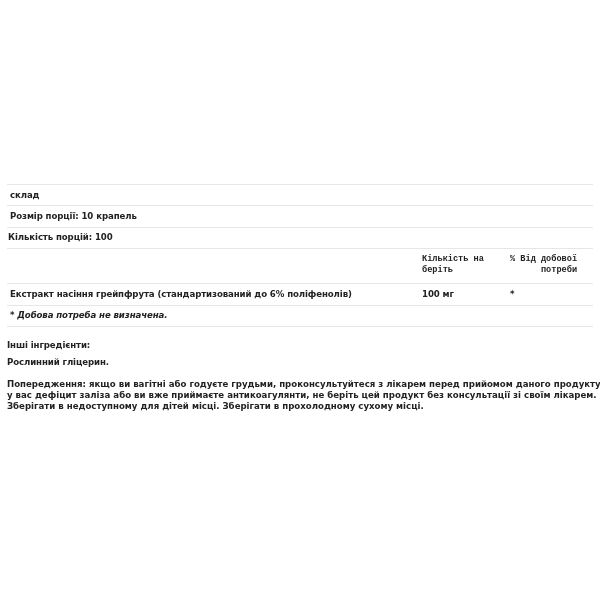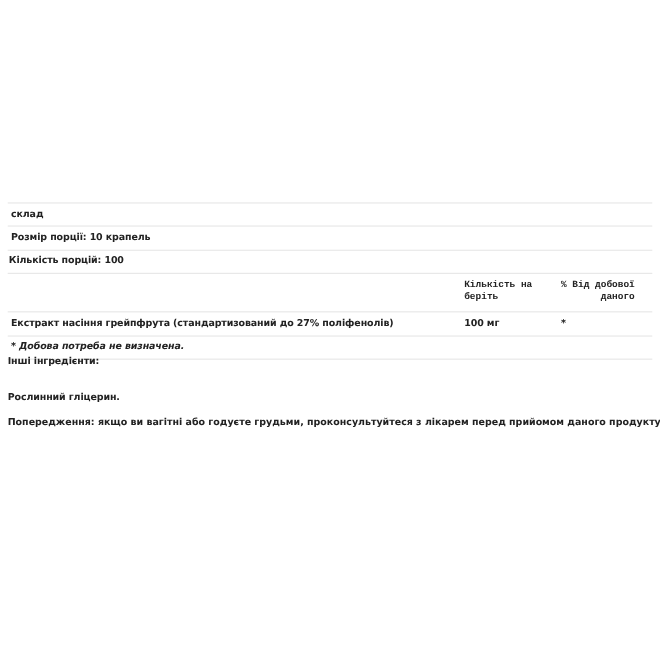--- a/index.html
+++ b/index.html
@@ -59,30 +59,32 @@
   <div class="txt" style="left:10px; top:190px;">склад</div>
   <div class="txt" style="left:10px; top:211px;">Розмір порції: 10 крапель</div>
   <div class="txt" style="left:8px; top:232px;text-align:center;">Кількість порцій: 100</div>
 
   <div class="col-head" style="left:422px; top:254px;">
     <div>Кількість на</div>
     <div>беріть</div>
   </div>
   <div class="col-head" style="left:510px; top:254px;text-align:right;">
     <div>% Від добової</div>
-    <div>даного</div>
+    <div>потреби</div>
   </div>
 
   <div>
-    <div class="txt" style="left:10px; top:289px;">Екстракт насіння грейпфрута (стандартизований до 27% поліфенолів)</div>
+    <div class="txt" style="left:10px; top:289px;">Екстракт насіння грейпфрута (стандартизований до 6% поліфенолів)</div>
     <div class="txt" style="left:422px; top:289px;">100 мг</div>
     <div class="txt" style="left:510px; top:289px;">*</div>
   </div>
 
   <div class="txt" style="left:10px; top:310px;font-style:italic;">* Добова потреба не визначена.</div>
 </div>
 
-<div class="txt" style="left:7px; top:324px;text-align:center;">Інші інгредієнти:</div>
+<div class="txt" style="left:7px; top:340px;text-align:center;">Інші інгредієнти:</div>
 <div class="txt" style="left:7px; top:357px;">Рослинний гліцерин.</div>
 
 <div class="para" style="top:379px;">
   <div>Попередження: якщо ви вагітні або годуєте грудьми, проконсультуйтеся з лікарем перед прийомом даного продукту. Якщо</div>
+  <div>у вас дефіцит заліза або ви вже приймаєте антикоагулянти, не беріть цей продукт без консультації зі своїм лікарем.</div>
+  <div>Зберігати в недоступному для дітей місці. Зберігати в прохолодному сухому місці.</div>
 </div>
 
 </body></html>

